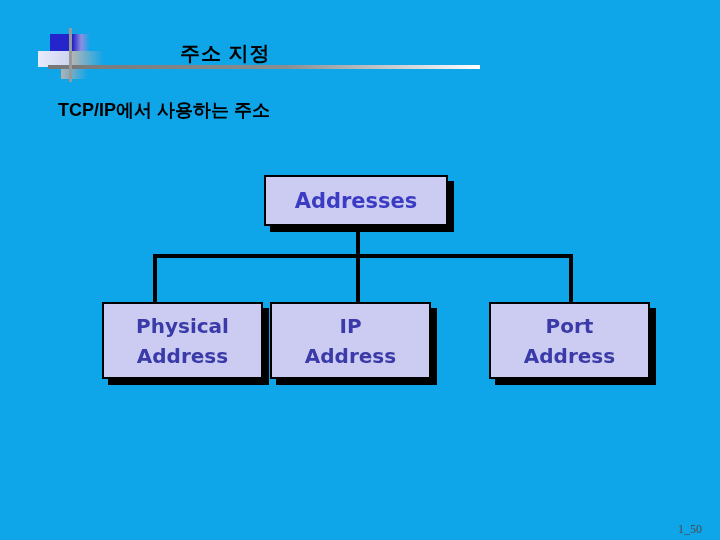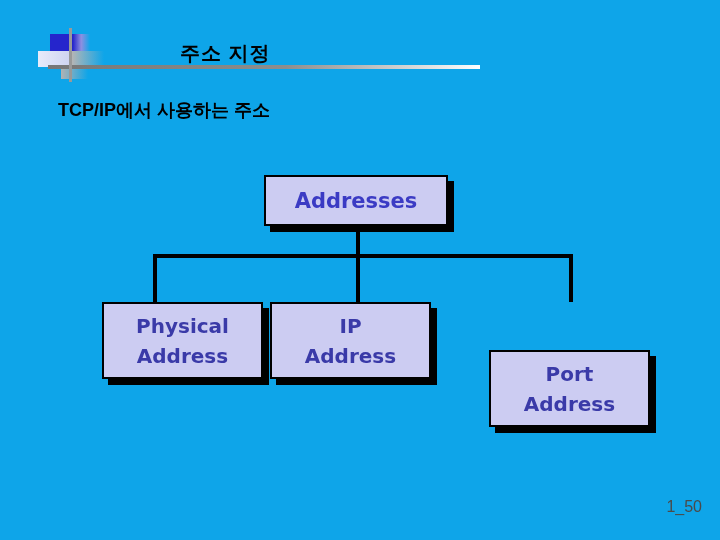--- a/index.html
+++ b/index.html
@@ -41,22 +41,22 @@
     position: absolute; left: 180px; top: 40px;
     font-size: 20px; font-weight: bold; color: #000000;
     letter-spacing: 1px; white-space: nowrap;
   }
   .slide-subtitle {
     position: absolute; left: 58px; top: 98px;
     font-size: 18px; font-weight: bold; color: #000000;
     white-space: nowrap;
   }
   .page-number {
-    position: absolute; right: 18px; top: 498px;
-    font-size: 16px; color: #4a4a4a;
+    position: absolute; right: 18px; top: 522px;
+    font-size: 12px; color: #4a4a4a; font-family: Liberation Serif, serif;
   }
   
   .dbox {
     position: absolute;
     background: #ccccf2;
     border: 2px solid #000000;
     box-shadow: 6px 6px 0 #000000;
     box-sizing: border-box;
     display: flex; flex-direction: column;
     align-items: center; justify-content: center;
@@ -64,21 +64,21 @@
     font-family: "DejaVu Sans", sans-serif;
     font-weight: bold;
   }
   .dbox-root {
     left: 264px; top: 175px; width: 184px; height: 51px;
     color: #3b3bc4; font-size: 21px;
   }
   .dbox-child { width: 161px; height: 77px; top: 302px; color: #3a3aa8; font-size: 20px; line-height: 30px; }
   .dbox-physical { left: 65px; margin-left: 37px; }
   .dbox-ip { left: 270px; }
-  .dbox-port { left: 489px; margin-top: 48px; }
+  .dbox-port { left: 489px; }
   
   .conn { position: absolute; background: #000000; }
   .conn-v-center { left: 356px; top: 226px; width: 4px; height: 76px; }
   .conn-h       { left: 153px; top: 254px; width: 420px; height: 4px; }
   .conn-v-left  { left: 153px; top: 254px; width: 4px; height: 48px; }
   .conn-v-right { left: 569px; top: 254px; width: 4px; height: 48px; }
 </style>
 </head>
 <body>
 

